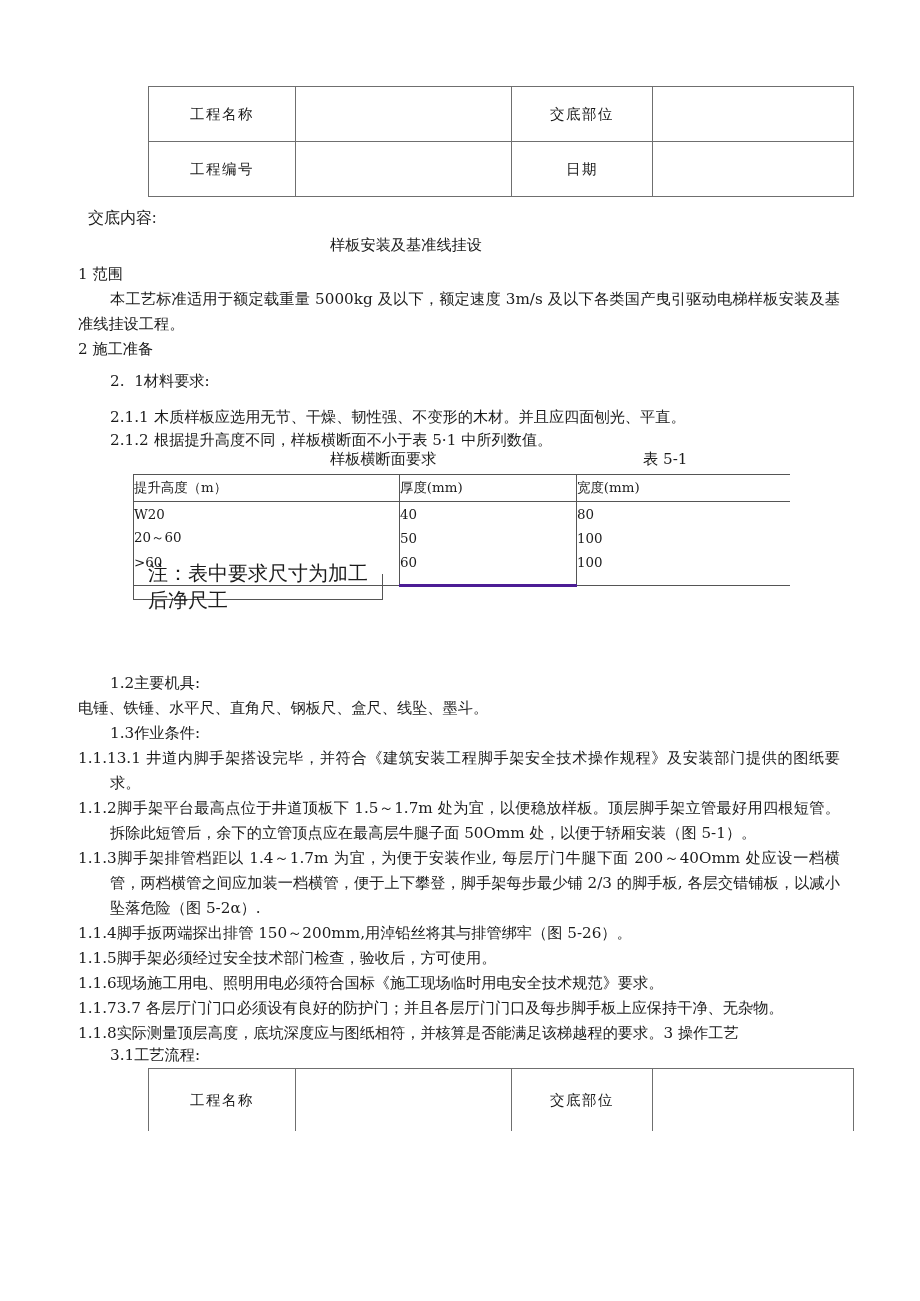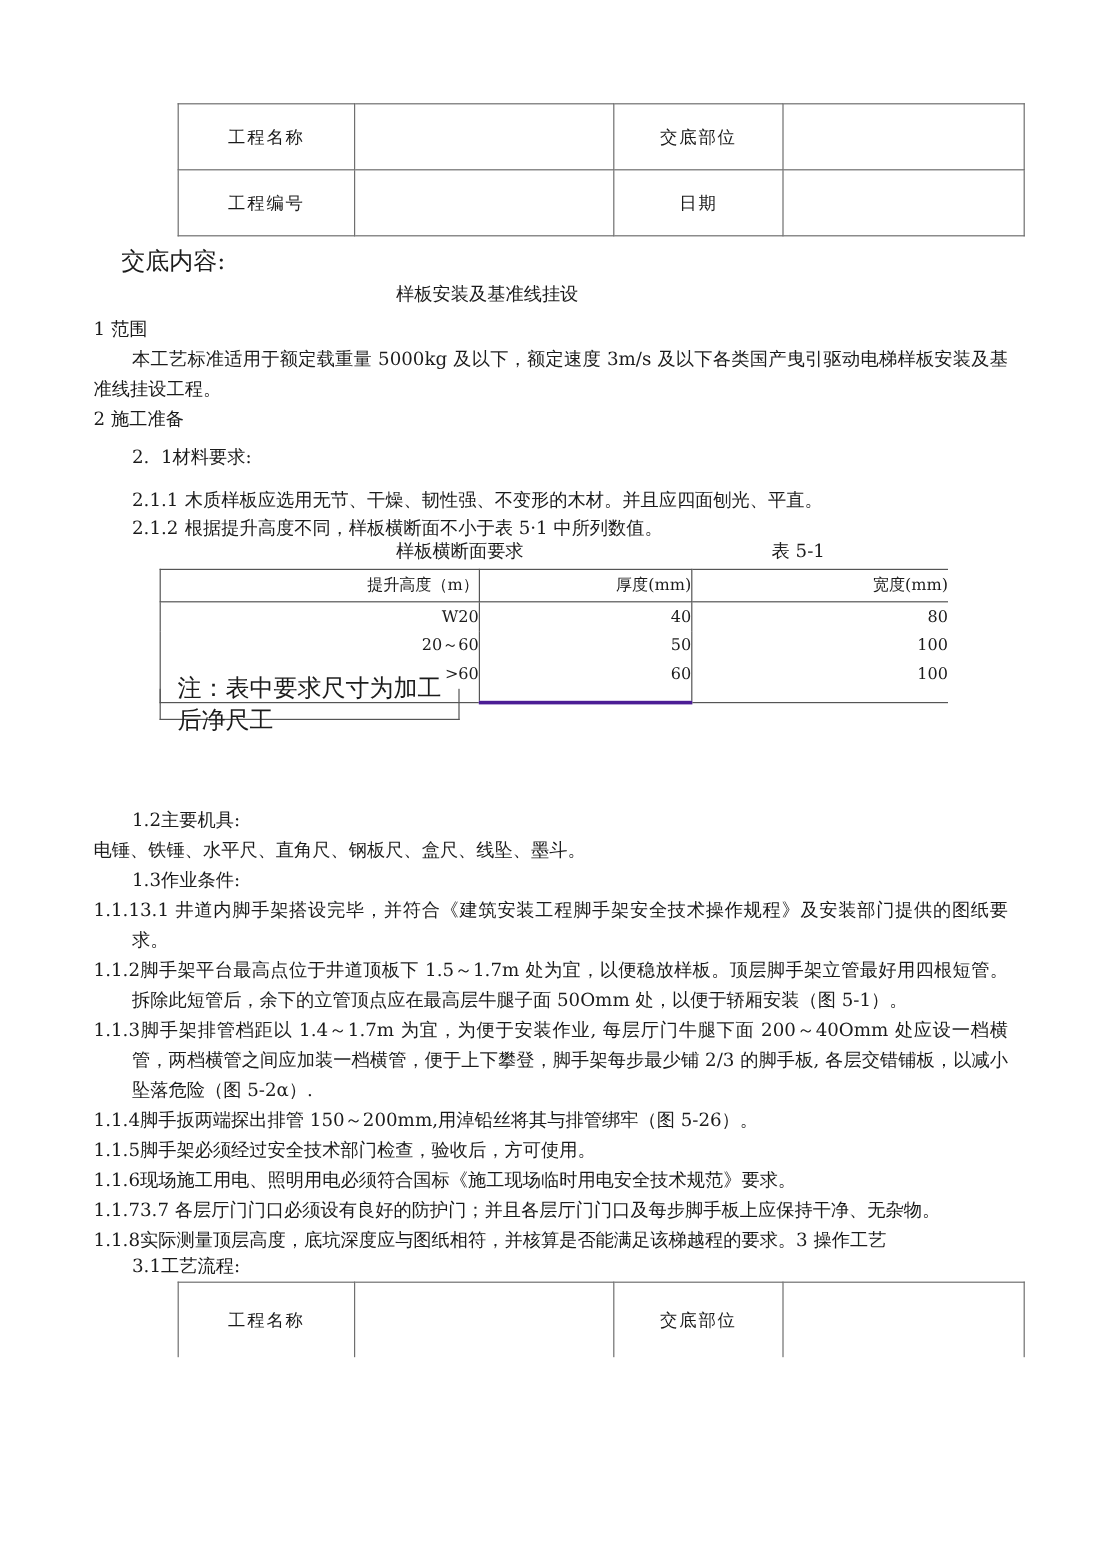--- a/index.html
+++ b/index.html
@@ -60,22 +60,23 @@
   
   .txt {
     position: absolute;
     font-family: "DejaVu Serif", "Liberation Serif", serif;
     font-size: 15.2px;
     line-height: 25px;
     color: #1b1b1b;
     white-space: pre-wrap;
   }
   .label-line {
-    left: 101px;
-    font-size: 20px;
+    left: 88px;
+    font-size: 16px;
+    font-family: Liberation Serif, serif;
   }
   .center-title {
     left: 0;
     width: 812px;
     text-align: center;
     font-size: 15.2px;
   }
   .section-head {
     left: 78px;
   }
@@ -137,21 +138,21 @@
     top: 474px;
     width: 654px;
     border-collapse: collapse;
     table-layout: fixed;
     font-family: "DejaVu Serif", "Liberation Serif", serif;
     font-size: 13.4px;
     color: #1b1b1b;
   }
   #spec-table th, #spec-table td {
     padding: 0;
-    text-align: right;
+    text-align: left;
     vertical-align: middle;
     font-weight: normal;
   }
   #spec-table thead th {
     height: 26px;
     border-top: 1px solid #555;
     border-bottom: 1px solid #555;
   }
   #spec-table thead th.c1 { border-right: 1px solid #555; border-left: 1px solid #555; }
   #spec-table thead th.c2 { border-right: 1px solid #555; }

